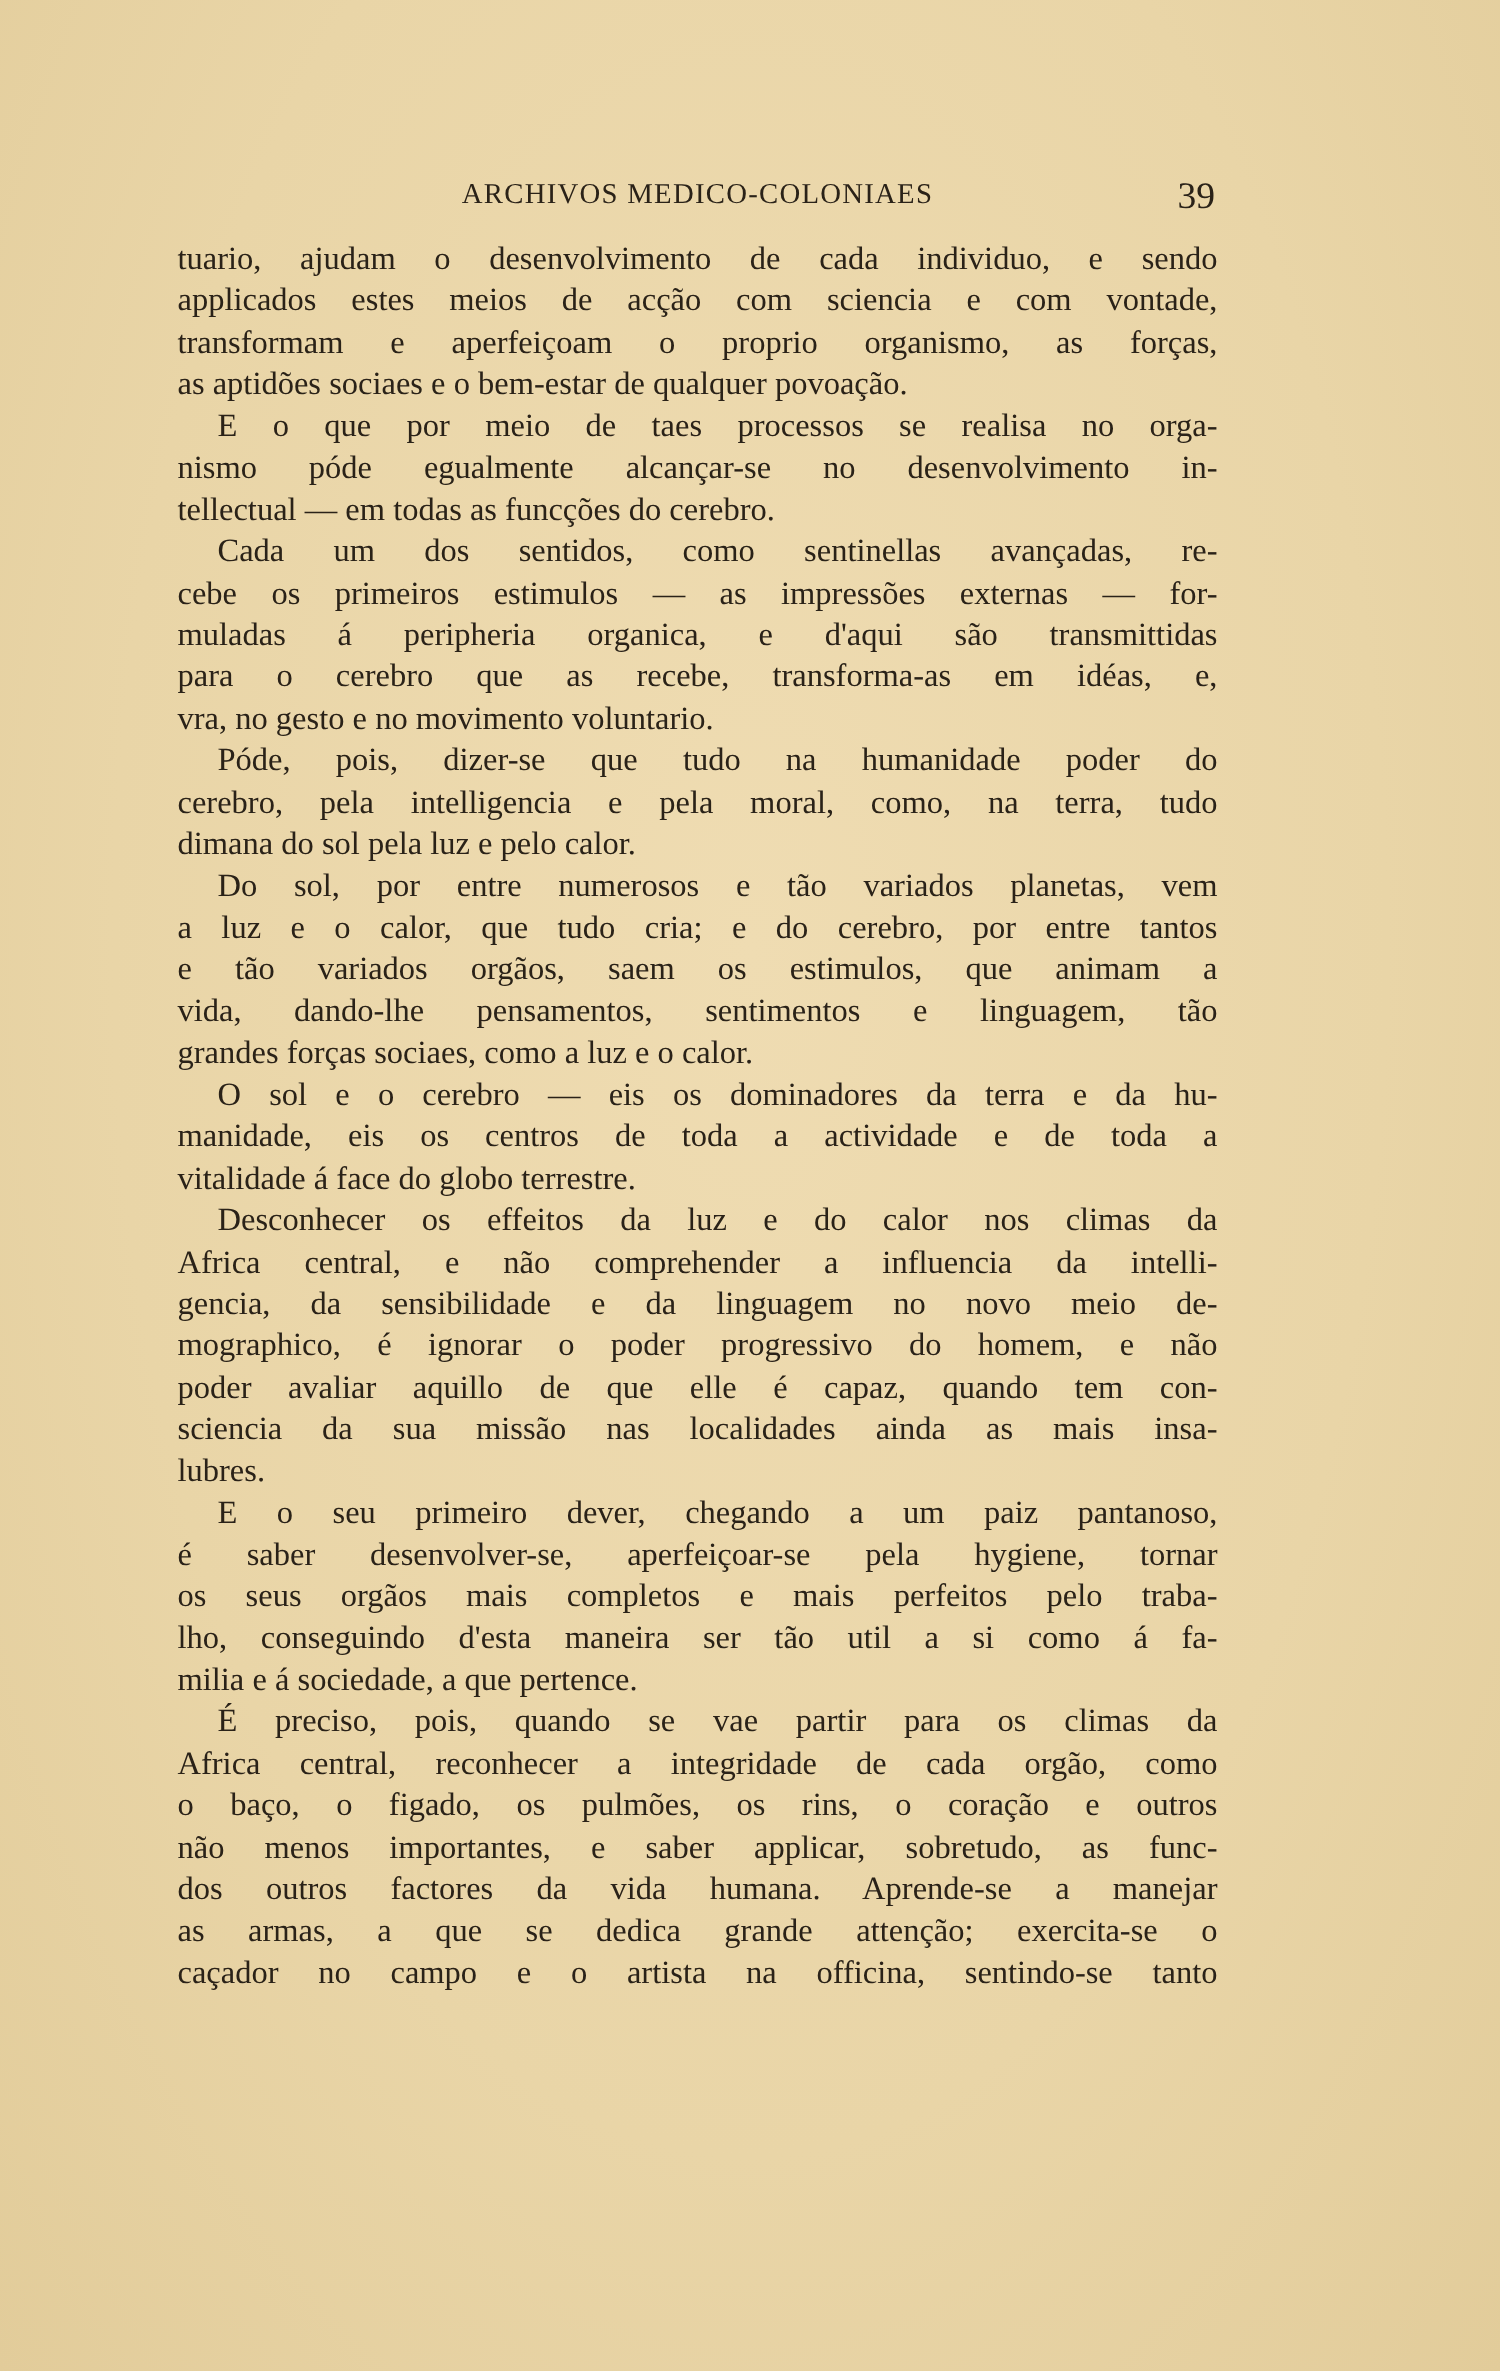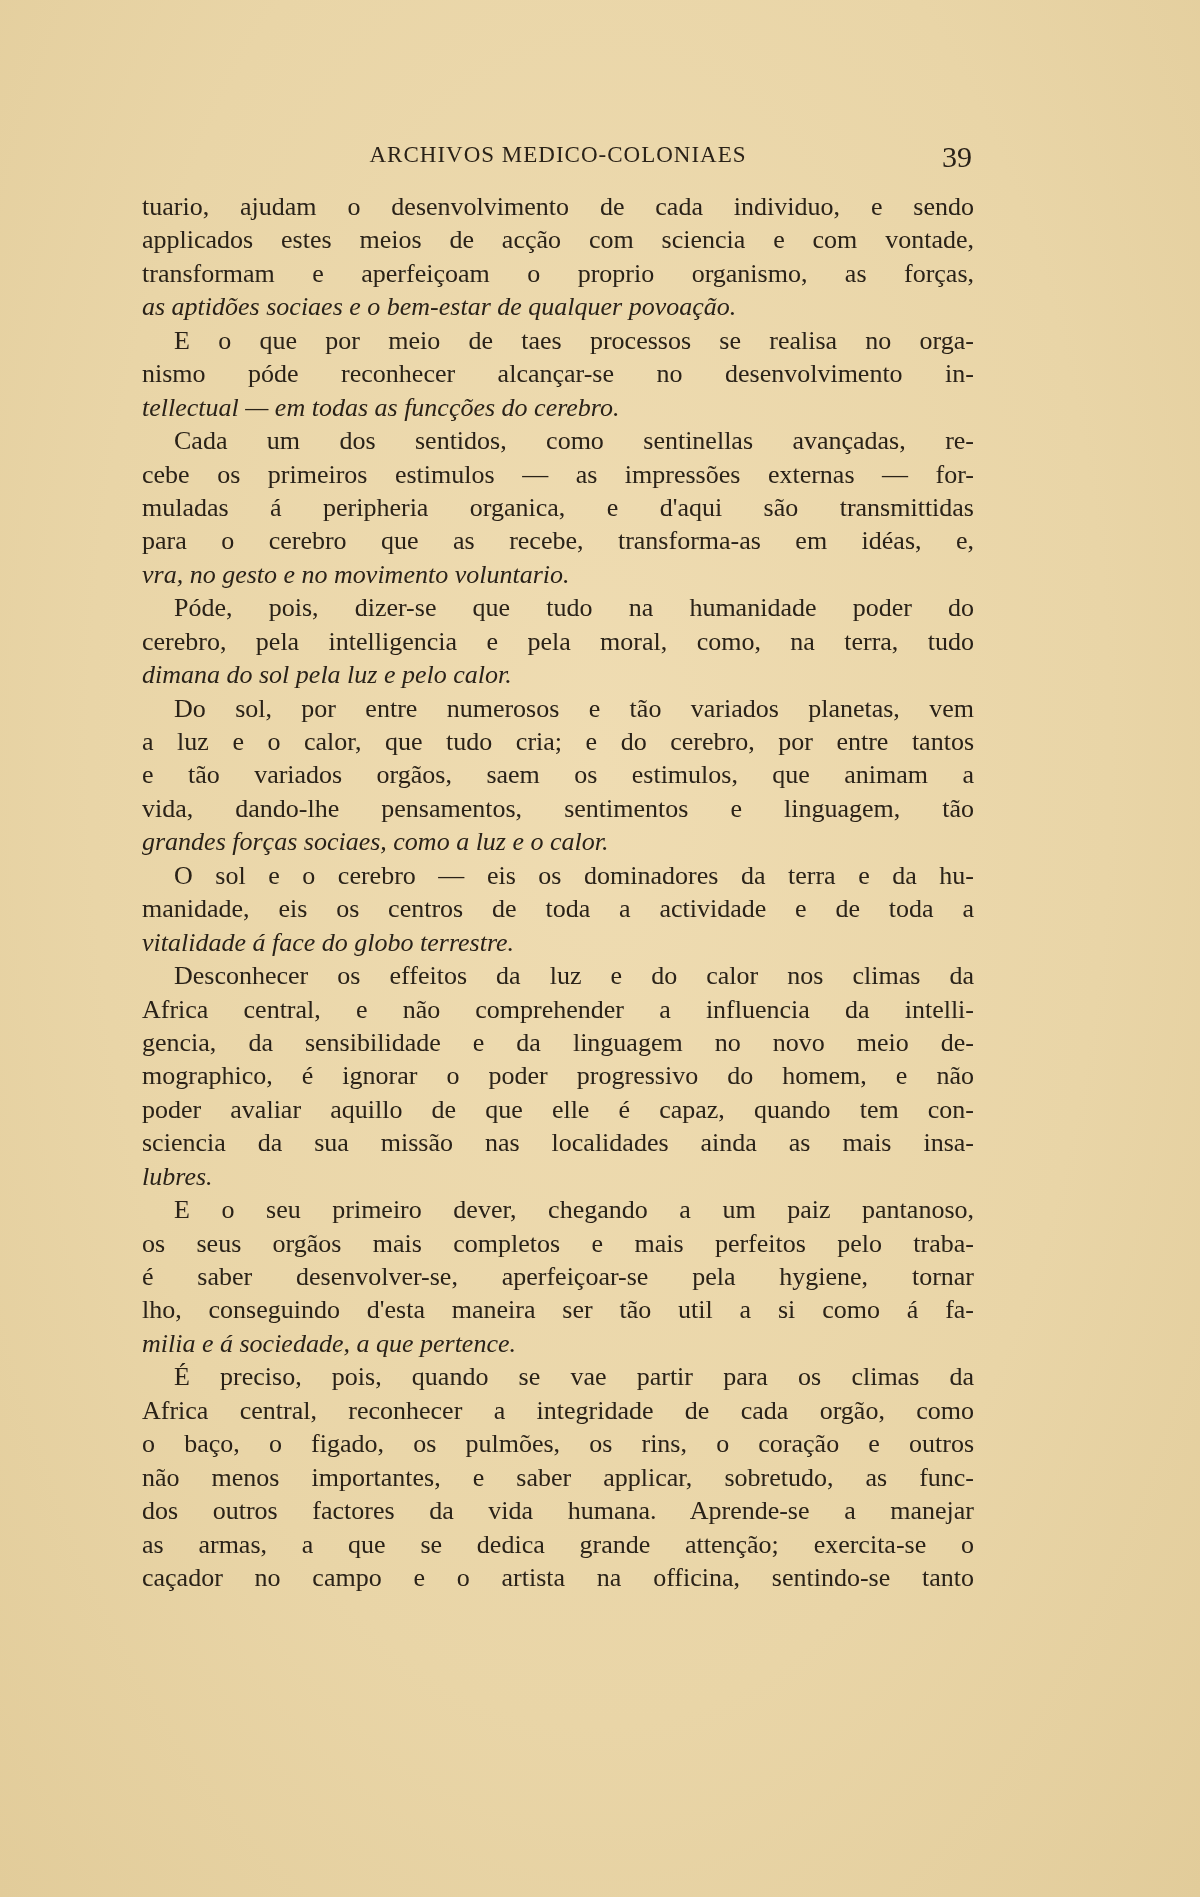--- a/index.html
+++ b/index.html
@@ -5,39 +5,39 @@
   html,body{margin:0;padding:0;}
   body{width:1200px;height:1897px;background:#ead6a9;position:relative;overflow:hidden;
     font-family:"Liberation Serif","DejaVu Serif",serif;color:#2a2218;}
   .page{position:absolute;left:0;top:0;width:1200px;height:1897px;
     background:radial-gradient(ellipse at 50% 40%,#efdcb2 0%,#e9d5a7 60%,#e2cc9a 100%);}
   .header{position:absolute;top:140px;left:142px;width:832px;height:26px;}
   .running-title{position:absolute;left:0;right:0;text-align:center;font-size:23px;letter-spacing:1px;top:2px;}
   .page-number{position:absolute;right:2px;top:0;font-size:30px;}
   .body{position:absolute;top:190px;left:142px;width:832px;}
   .line{height:33.45px;line-height:33.45px;font-size:26px;text-align:justify;text-align-last:justify;white-space:nowrap;overflow:visible;}
-  .line.last{text-align-last:left;font-style:italic;}
+  .line.last{text-align-last:left;}
   .line.indent{padding-left:32px;}
   .line{white-space:normal;}
 </style>
 </head>
 <body>
 
 <div class="page">
   <div class="header">
     <div class="running-title">ARCHIVOS MEDICO-COLONIAES</div>
     <div class="page-number">39</div>
   </div>
   <div class="body" id="body">
       <div class="line">tuario, ajudam o desenvolvimento de cada individuo, e sendo</div>
       <div class="line">applicados estes meios de acção com sciencia e com vontade,</div>
       <div class="line">transformam e aperfeiçoam o proprio organismo, as forças,</div>
       <div class="line last">as aptidões sociaes e o bem-estar de qualquer povoação.</div>
       <div class="line indent">E o que por meio de taes processos se realisa no orga-</div>
-      <div class="line">nismo póde reconhecer alcançar-se no desenvolvimento in-</div>
+      <div class="line">nismo póde egualmente alcançar-se no desenvolvimento in-</div>
       <div class="line last">tellectual — em todas as funcções do cerebro.</div>
       <div class="line indent">Cada um dos sentidos, como sentinellas avançadas, re-</div>
       <div class="line">cebe os primeiros estimulos — as impressões externas — for-</div>
       <div class="line">muladas á peripheria organica, e d'aqui são transmittidas</div>
       <div class="line">para o cerebro que as recebe, transforma-as em idéas, e,</div>
       <div class="line last">vra, no gesto e no movimento voluntario.</div>
       <div class="line indent">Póde, pois, dizer-se que tudo na humanidade poder do</div>
       <div class="line">cerebro, pela intelligencia e pela moral, como, na terra, tudo</div>
       <div class="line last">dimana do sol pela luz e pelo calor.</div>
       <div class="line indent">Do sol, por entre numerosos e tão variados planetas, vem</div>
@@ -49,22 +49,22 @@
       <div class="line">manidade, eis os centros de toda a actividade e de toda a</div>
       <div class="line last">vitalidade á face do globo terrestre.</div>
       <div class="line indent">Desconhecer os effeitos da luz e do calor nos climas da</div>
       <div class="line">Africa central, e não comprehender a influencia da intelli-</div>
       <div class="line">gencia, da sensibilidade e da linguagem no novo meio de-</div>
       <div class="line">mographico, é ignorar o poder progressivo do homem, e não</div>
       <div class="line">poder avaliar aquillo de que elle é capaz, quando tem con-</div>
       <div class="line">sciencia da sua missão nas localidades ainda as mais insa-</div>
       <div class="line last">lubres.</div>
       <div class="line indent">E o seu primeiro dever, chegando a um paiz pantanoso,</div>
+      <div class="line">é saber desenvolver-se, aperfeiçoar-se pela hygiene, tornar</div>
       <div class="line">os seus orgãos mais completos e mais perfeitos pelo traba-</div>
-      <div class="line">é saber desenvolver-se, aperfeiçoar-se pela hygiene, tornar</div>
       <div class="line">lho, conseguindo d'esta maneira ser tão util a si como á fa-</div>
       <div class="line last">milia e á sociedade, a que pertence.</div>
       <div class="line indent">É preciso, pois, quando se vae partir para os climas da</div>
       <div class="line">Africa central, reconhecer a integridade de cada orgão, como</div>
       <div class="line">o baço, o figado, os pulmões, os rins, o coração e outros</div>
       <div class="line">não menos importantes, e saber applicar, sobretudo, as func-</div>
       <div class="line">dos outros factores da vida humana. Aprende-se a manejar</div>
       <div class="line">as armas, a que se dedica grande attenção; exercita-se o</div>
       <div class="line">caçador no campo e o artista na officina, sentindo-se tanto</div>
     </div>

